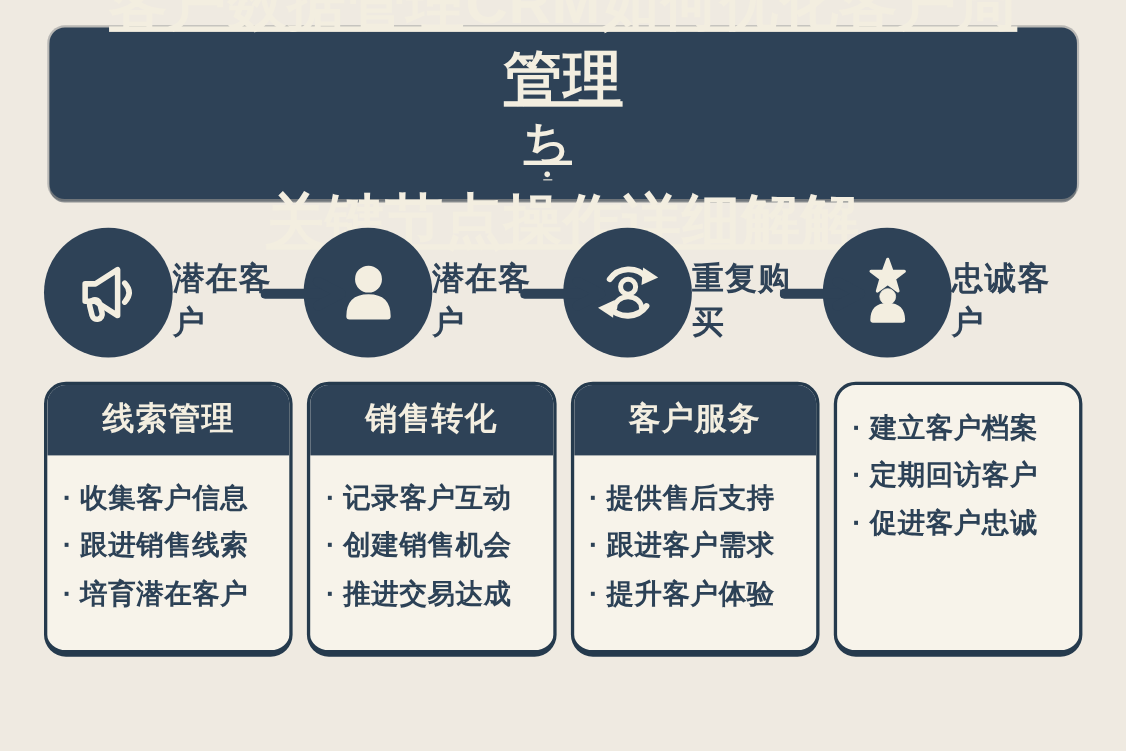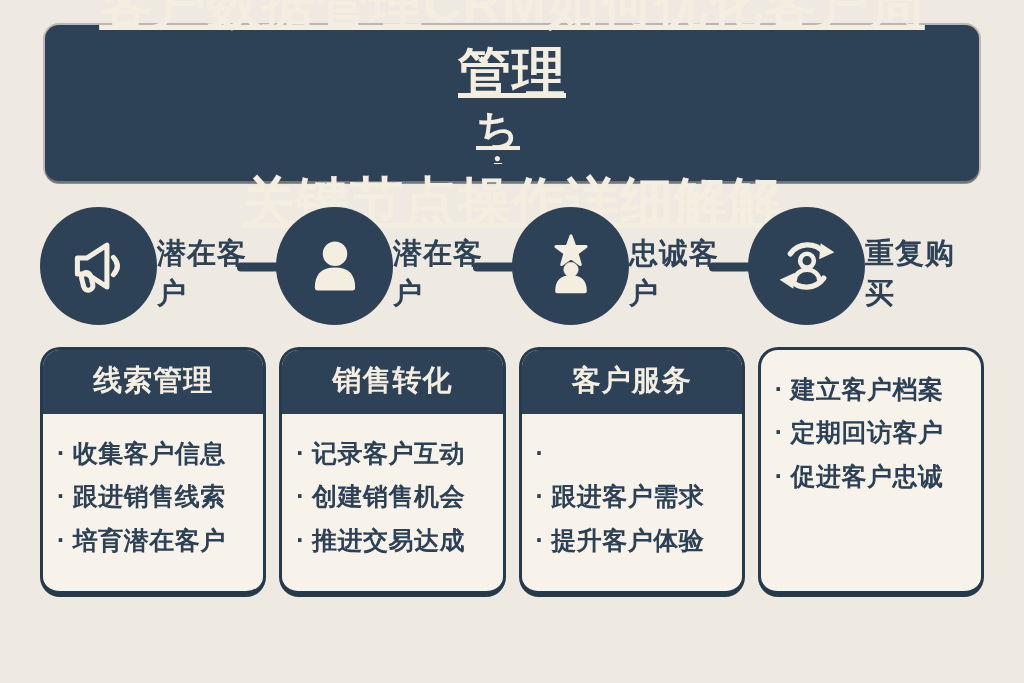--- a/index.html
+++ b/index.html
@@ -104,50 +104,50 @@
           </g>
         </svg>
       </span>
     </div>
     <div class="stage-label">潜在客户</div>
   </div>
 
   <div class="stage">
     <div class="stage-circle">
       <span>
+        <svg width="76" height="76" viewBox="0 0 100 100">
+          <g fill="none" stroke="#f3eee0" stroke-width="7" stroke-linecap="round">
+            <path d="M28 34 a28 28 0 0 1 44 -2"></path>
+            <path d="M72 66 a28 28 0 0 1 -44 2"></path>
+          </g>
+          <path d="M68 20 l18 12 -20 9 z" fill="#f3eee0"></path>
+          <path d="M32 80 l-18 -12 20 -9 z" fill="#f3eee0"></path>
+          <g fill="none" stroke="#f3eee0" stroke-width="6" stroke-linecap="round">
+            <circle cx="50" cy="43" r="9"></circle>
+            <path d="M34 68 a16 13 0 0 1 32 0"></path>
+          </g>
+        </svg>
+      </span>
+    </div>
+    <div class="stage-label">重复购买</div>
+  </div>
+
+  <div class="stage">
+    <div class="stage-circle">
+      <span>
         <svg width="72" height="72" viewBox="0 0 100 100">
           <g fill="#f3eee0" stroke="#f3eee0" stroke-linejoin="round">
             <polygon stroke-width="4" points="50,8 55.5,23 71,23 58.5,32.5 63,48 50,38.5 37,48 41.5,32.5 29,23 44.5,23"></polygon>
             <circle cx="50" cy="55" r="10"></circle>
             <path d="M31 85 q0 -19 19 -19 q19 0 19 19 z" stroke-width="6"></path>
           </g>
         </svg>
       </span>
     </div>
     <div class="stage-label">忠诚客户</div>
-  </div>
-
-  <div class="stage">
-    <div class="stage-circle">
-      <span>
-        <svg width="76" height="76" viewBox="0 0 100 100">
-          <g fill="none" stroke="#f3eee0" stroke-width="7" stroke-linecap="round">
-            <path d="M28 34 a28 28 0 0 1 44 -2"></path>
-            <path d="M72 66 a28 28 0 0 1 -44 2"></path>
-          </g>
-          <path d="M68 20 l18 12 -20 9 z" fill="#f3eee0"></path>
-          <path d="M32 80 l-18 -12 20 -9 z" fill="#f3eee0"></path>
-          <g fill="none" stroke="#f3eee0" stroke-width="6" stroke-linecap="round">
-            <circle cx="50" cy="43" r="9"></circle>
-            <path d="M34 68 a16 13 0 0 1 32 0"></path>
-          </g>
-        </svg>
-      </span>
-    </div>
-    <div class="stage-label">重复购买</div>
   </div>
 
   <span class="connector c1">
     <svg width="78" height="30" viewBox="0 0 78 30">
       <path d="M4 15 H66" stroke="#2e4257" stroke-width="9" stroke-linecap="round" fill="none"></path>
       <path d="M52 4 L73 15 L52 26" stroke="#2e4257" stroke-width="9" stroke-linecap="round" stroke-linejoin="round" fill="none"></path>
     </svg>
   </span>
   <span class="connector c2">
     <svg width="78" height="30" viewBox="0 0 78 30">
@@ -199,20 +199,21 @@
         <span>推进交易达成</span>
       </div>
     </div>
   </div>
 
   <div class="card">
     <div class="card-header">客户服务</div>
     <div class="card-body">
       <div class="bullet">
         <span class="dot">·</span>
+        <span>提供售后支持</span>
       </div>
       <div class="bullet">
         <span class="dot">·</span>
         <span>跟进客户需求</span>
       </div>
       <div class="bullet">
         <span class="dot">·</span>
         <span>提升客户体验</span>
       </div>
     </div>

